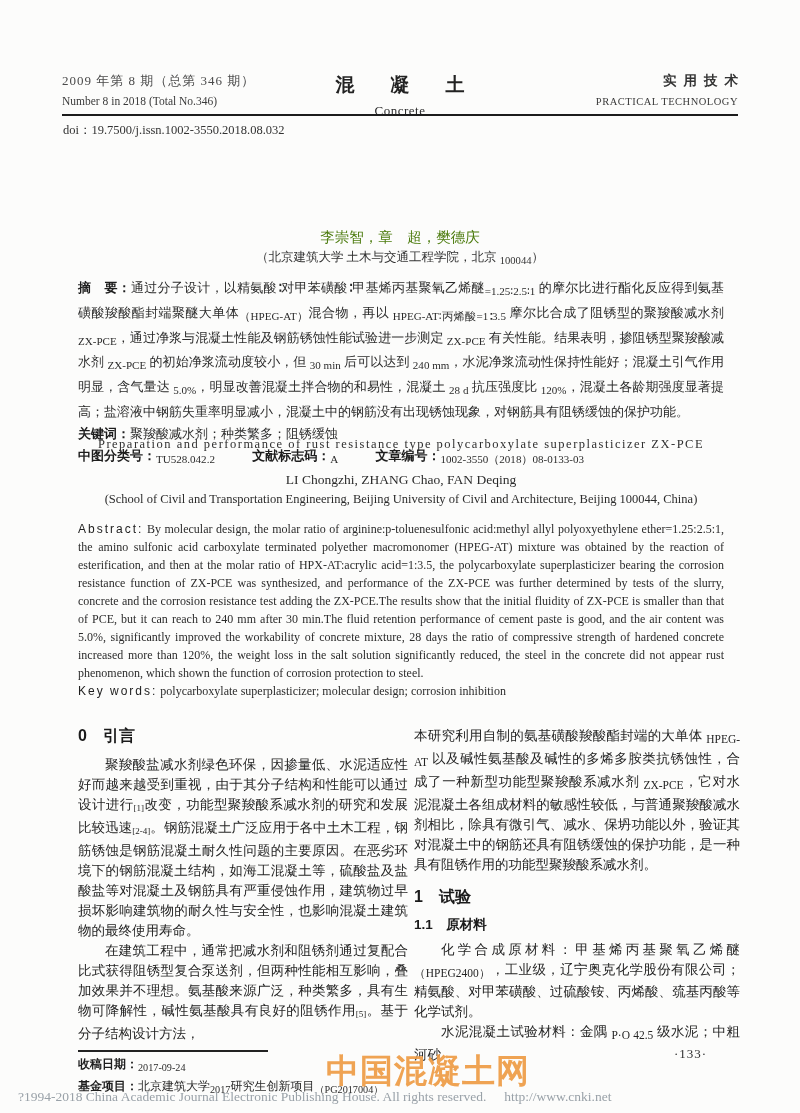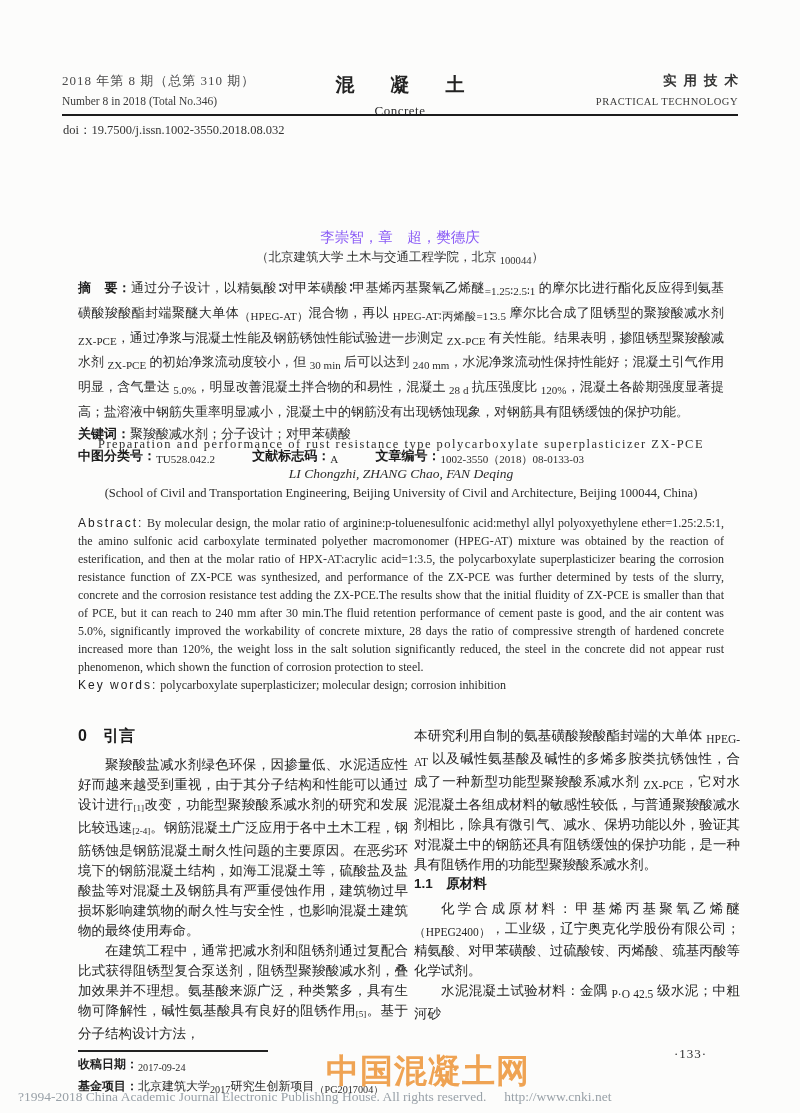--- a/index.html
+++ b/index.html
@@ -19,38 +19,38 @@
   .jname-en{font-size:13px;margin-top:5px;letter-spacing:.5px;}
   .sect-cn{font-size:13.5px;font-weight:bold;letter-spacing:7px;margin-right:-7px;color:#333;}
   .sect-en{font-size:10.5px;margin-top:6px;letter-spacing:.5px;color:#3a3a3a;}
   .rule{position:absolute;top:114px;left:62px;width:676px;border-top:2px solid #1c1c1c;}
   .doi{position:absolute;top:122px;left:63px;font-size:12.5px;color:#333;}
 
   
   .title{position:absolute;top:158px;left:0;width:100%;text-align:center;
          font-weight:bold;font-size:28px;color:#1b1b1b;letter-spacing:1px;}
   .title .code{font-size:25px;vertical-align:-3px;letter-spacing:0;margin:0 5px;}
-  .authors-cn{position:absolute;top:228px;left:0;width:100%;text-align:center;font-size:14.5px;color:#8b5cf6;}
+  .authors-cn{position:absolute;top:228px;left:0;width:100%;text-align:center;font-size:14.5px;color:#4d7c0f;}
   .affil-cn{position:absolute;top:249px;left:0;width:100%;text-align:center;font-size:12.5px;color:#333;}
 
   
   .mid{position:absolute;top:277px;left:78px;width:646px;}
   .abs-cn{font-size:13px;line-height:21px;text-align:justify;margin:0;}
   .lbl{font-family:"Liberation Sans","DejaVu Sans",sans-serif;font-weight:bold;color:#1d1d1d;}
   .kw{font-size:13px;line-height:21px;margin:1px 0 0 0;}
   .clc{font-size:13px;line-height:21px;margin:1px 0 0 0;}
   .clc .grp{margin-right:34px;}
   .low{font-size:.85em;vertical-align:-.25em;font-family:"Liberation Serif","DejaVu Serif",serif;}
   .seg-ref{font-size:9px;vertical-align:-2px;}
 
   
   .eng{position:absolute;top:437px;left:78px;width:646px;text-align:center;}
   .e-title{font-size:12.5px;letter-spacing:1.5px;color:#2e2e2e;margin:0;
            font-family:Liberation Serif, serif;}
-  .e-authors{font-size:13.5px;font-style:italic;margin:14px 0 0 0;}
+  .e-authors{font-size:13.5px;margin:20px 0 0 0;}
   .e-affil{font-size:12.5px;margin:4px 0 0 0;}
   .e-abs{font-size:12px;line-height:18px;text-align:justify;margin:13px 0 0 0;}
   .e-lbl{font-family:"Liberation Sans","DejaVu Sans",sans-serif;letter-spacing:2px;color:#1d1d1d;}
   .e-kw{font-size:12px;line-height:18px;text-align:left;margin:0;}
 
   
   .bodycols{position:absolute;top:726px;left:78px;width:662px;display:flex;gap:6px;}
   .col-l{width:330px;}
   .col-r{width:326px;}
   .h1{font-family:"Liberation Sans","DejaVu Sans",sans-serif;font-weight:bold;
@@ -73,69 +73,70 @@
   .copyright{position:absolute;top:1089px;left:18px;width:770px;font-size:13.5px;white-space:nowrap;}
   .copyright .url{margin-left:18px;}
 </style>
 </head>
 <body>
 
 <div id="page">
 
   <div class="header">
     <div class="hdr-left">
-      <div class="issue-cn">2018 年第 8 期（总第 310 期）</div>
+      <div class="issue-cn">2009 年第 8 期（总第 346 期）</div>
       <div class="issue-en">Number 8 in 2018 (Total No.346)</div>
     </div>
     <div class="hdr-center">
       <div class="jname-cn sans">混凝土</div>
       <div class="jname-en">Concrete</div>
     </div>
     <div class="hdr-right">
       <div class="sect-cn sans">实用技术</div>
       <div class="sect-en">PRACTICAL TECHNOLOGY</div>
     </div>
   </div>
   <div class="rule"></div>
   <div class="doi">doi：19.7500/j.issn.1002-3550.2018.08.032</div>
 
   <div class="authors-cn">李崇智，章　超，樊德庆</div>
   <div class="affil-cn"><span>（北京建筑大学 土木与交通工程学院，北京 </span><span class="low">100044</span><span>）</span></div>
 
   <div class="mid">
     <p class="abs-cn"><span class="lbl">摘　要：</span><span><span>通过分子设计，以精氨酸∶对甲苯磺酸∶甲基烯丙基聚氧乙烯醚</span><span class="low">=1.25∶2.5∶1</span><span> 的摩尔比进行酯化反应得到氨基磺酸羧酸酯封端聚醚大单体</span><span class="low">（HPEG-AT）</span><span>混合物，再以 </span><span class="low">HPEG-AT∶丙烯酸=1∶3.5</span><span> 摩尔比合成了阻锈型的聚羧酸减水剂 </span><span class="low">ZX-PCE</span><span>，通过净浆与混凝土性能及钢筋锈蚀性能试验进一步测定 </span><span class="low">ZX-PCE</span><span> 有关性能。结果表明，掺阻锈型聚羧酸减水剂 </span><span class="low">ZX-PCE</span><span> 的初始净浆流动度较小，但 </span><span class="low">30 min</span><span> 后可以达到 </span><span class="low">240 mm</span><span>，水泥净浆流动性保持性能好；混凝土引气作用明显，含气量达 </span><span class="low">5.0%</span><span>，明显改善混凝土拌合物的和易性，混凝土 </span><span class="low">28 d</span><span> 抗压强度比 </span><span class="low">120%</span><span>，混凝土各龄期强度显著提高；盐溶液中钢筋失重率明显减小，混凝土中的钢筋没有出现锈蚀现象，对钢筋具有阻锈缓蚀的保护功能。</span></span></p>
-    <p class="kw"><span class="lbl">关键词：</span><span>聚羧酸减水剂；分子设计；对甲苯磺酸</span></p>
+    <p class="kw"><span class="lbl">关键词：</span><span>聚羧酸减水剂；种类繁多；阻锈缓蚀</span></p>
     <p class="clc">
       <span class="grp"><span class="lbl">中图分类号：</span><span class="low">TU528.042.2</span></span>
       <span class="grp"><span class="lbl">文献标志码：</span><span class="low">A</span></span>
       <span><span class="lbl">文章编号：</span><span class="low">1002-3550（2018）08-0133-03</span></span>
     </p>
   </div>
 
   <div class="eng">
     <p class="e-title">Preparation and performance of rust resistance type polycarboxylate superplasticizer ZX-PCE</p>
     <p class="e-authors">LI Chongzhi, ZHANG Chao, FAN Deqing</p>
     <p class="e-affil">(School of Civil and Transportation Engineering, Beijing University of Civil and Architecture, Beijing 100044, China)</p>
     <p class="e-abs"><span class="e-lbl">Abstract:</span><span> By molecular design, the molar ratio of arginine:p-toluenesulfonic acid:methyl allyl polyoxyethylene ether=1.25:2.5:1, the amino sulfonic acid carboxylate terminated polyether macromonomer (HPEG-AT) mixture was obtained by the reaction of esterification, and then at the molar ratio of HPX-AT:acrylic acid=1:3.5, the polycarboxylate superplasticizer bearing the corrosion resistance function of ZX-PCE was synthesized, and performance of the ZX-PCE was further determined by tests of the slurry, concrete and the corrosion resistance test adding the ZX-PCE.The results show that the initial fluidity of ZX-PCE is smaller than that of PCE, but it can reach to 240 mm after 30 min.The fluid retention performance of cement paste is good, and the air content was 5.0%, significantly improved the workability of concrete mixture, 28 days the ratio of compressive strength of hardened concrete increased more than 120%, the weight loss in the salt solution significantly reduced, the steel in the concrete did not appear rust phenomenon, which shown the function of corrosion protection to steel.</span></p>
     <p class="e-kw"><span class="e-lbl">Key words:</span><span> polycarboxylate superplasticizer; molecular design; corrosion inhibition</span></p>
   </div>
 
   <div class="bodycols">
     <div class="col-l">
       <p class="h1">0　引言</p>
       <p class="para"><span>聚羧酸盐减水剂绿色环保，因掺量低、水泥适应性好而越来越受到重视，由于其分子结构和性能可以通过设计进行</span><span class="seg-ref">[1]</span><span>改变，功能型聚羧酸系减水剂的研究和发展比较迅速</span><span class="seg-ref">[2-4]</span><span>。钢筋混凝土广泛应用于各中土木工程，钢筋锈蚀是钢筋混凝土耐久性问题的主要原因。在恶劣环境下的钢筋混凝土结构，如海工混凝土等，硫酸盐及盐酸盐等对混凝土及钢筋具有严重侵蚀作用，建筑物过早损坏影响建筑物的耐久性与安全性，也影响混凝土建筑物的最终使用寿命。</span></p>
-      <p class="para"><span>在建筑工程中，通常把减水剂和阻锈剂通过复配合比式获得阻锈型复合泵送剂，阻锈型聚羧酸减水剂，叠加效果并不理想。氨基酸来源广泛，种类繁多，具有生物可降解性，碱性氨基酸具有良好的阻锈作用</span><span class="seg-ref">[5]</span><span>。基于分子结构设计方法，</span></p>
+      <p class="para"><span>在建筑工程中，通常把减水剂和阻锈剂通过复配合比式获得阻锈型复合泵送剂，但两种性能相互影响，叠加效果并不理想。氨基酸来源广泛，种类繁多，具有生物可降解性，碱性氨基酸具有良好的阻锈作用</span><span class="seg-ref">[5]</span><span>。基于分子结构设计方法，</span></p>
       <div class="fn">
         <div class="fn-rule"></div>
         <p class="fn-line"><span class="lbl">收稿日期：</span><span class="low">2017-09-24</span></p>
         <p class="fn-line"><span class="lbl">基金项目：</span><span><span>北京建筑大学</span><span class="low">2017</span><span>研究生创新项目</span><span class="low">（PG2017004）</span></span></p>
       </div>
     </div>
     <div class="col-r">
       <p class="para noindent"><span>本研究利用自制的氨基磺酸羧酸酯封端的大单体 </span><span class="low">HPEG-AT</span><span> 以及碱性氨基酸及碱性的多烯多胺类抗锈蚀性，合成了一种新型功能型聚羧酸系减水剂 </span><span class="low">ZX-PCE</span><span>，它对水泥混凝土各组成材料的敏感性较低，与普通聚羧酸减水剂相比，除具有微引气、减水、保坍功能以外，验证其对混凝土中的钢筋还具有阻锈缓蚀的保护功能，是一种具有阻锈作用的功能型聚羧酸系减水剂。</span></p>
+      <p class="h1 mt">1　试验</p>
       <p class="h2">1.1　原材料</p>
       <p class="para"><span>化学合成原材料：甲基烯丙基聚氧乙烯醚</span><span class="low">（HPEG2400）</span><span>，工业级，辽宁奥克化学股份有限公司；精氨酸、对甲苯磺酸、过硫酸铵、丙烯酸、巯基丙酸等化学试剂。</span></p>
       <p class="para"><span>水泥混凝土试验材料：金隅 </span><span class="low">P·O 42.5</span><span> 级水泥；中粗河砂</span></p>
     </div>
   </div>
 
   <div class="pagenum">·133·</div>
   <div class="watermark" style="color: rgb(238, 156, 69); font-family: Liberation Mono, monospace;">中国混凝土网</div>
   <div class="copyright" style="color: rgb(153, 161, 168);">
     <span>?1994-2018 China Academic Journal Electronic Publishing House. All rights reserved.</span><span class="url">http://www.cnki.net</span>

